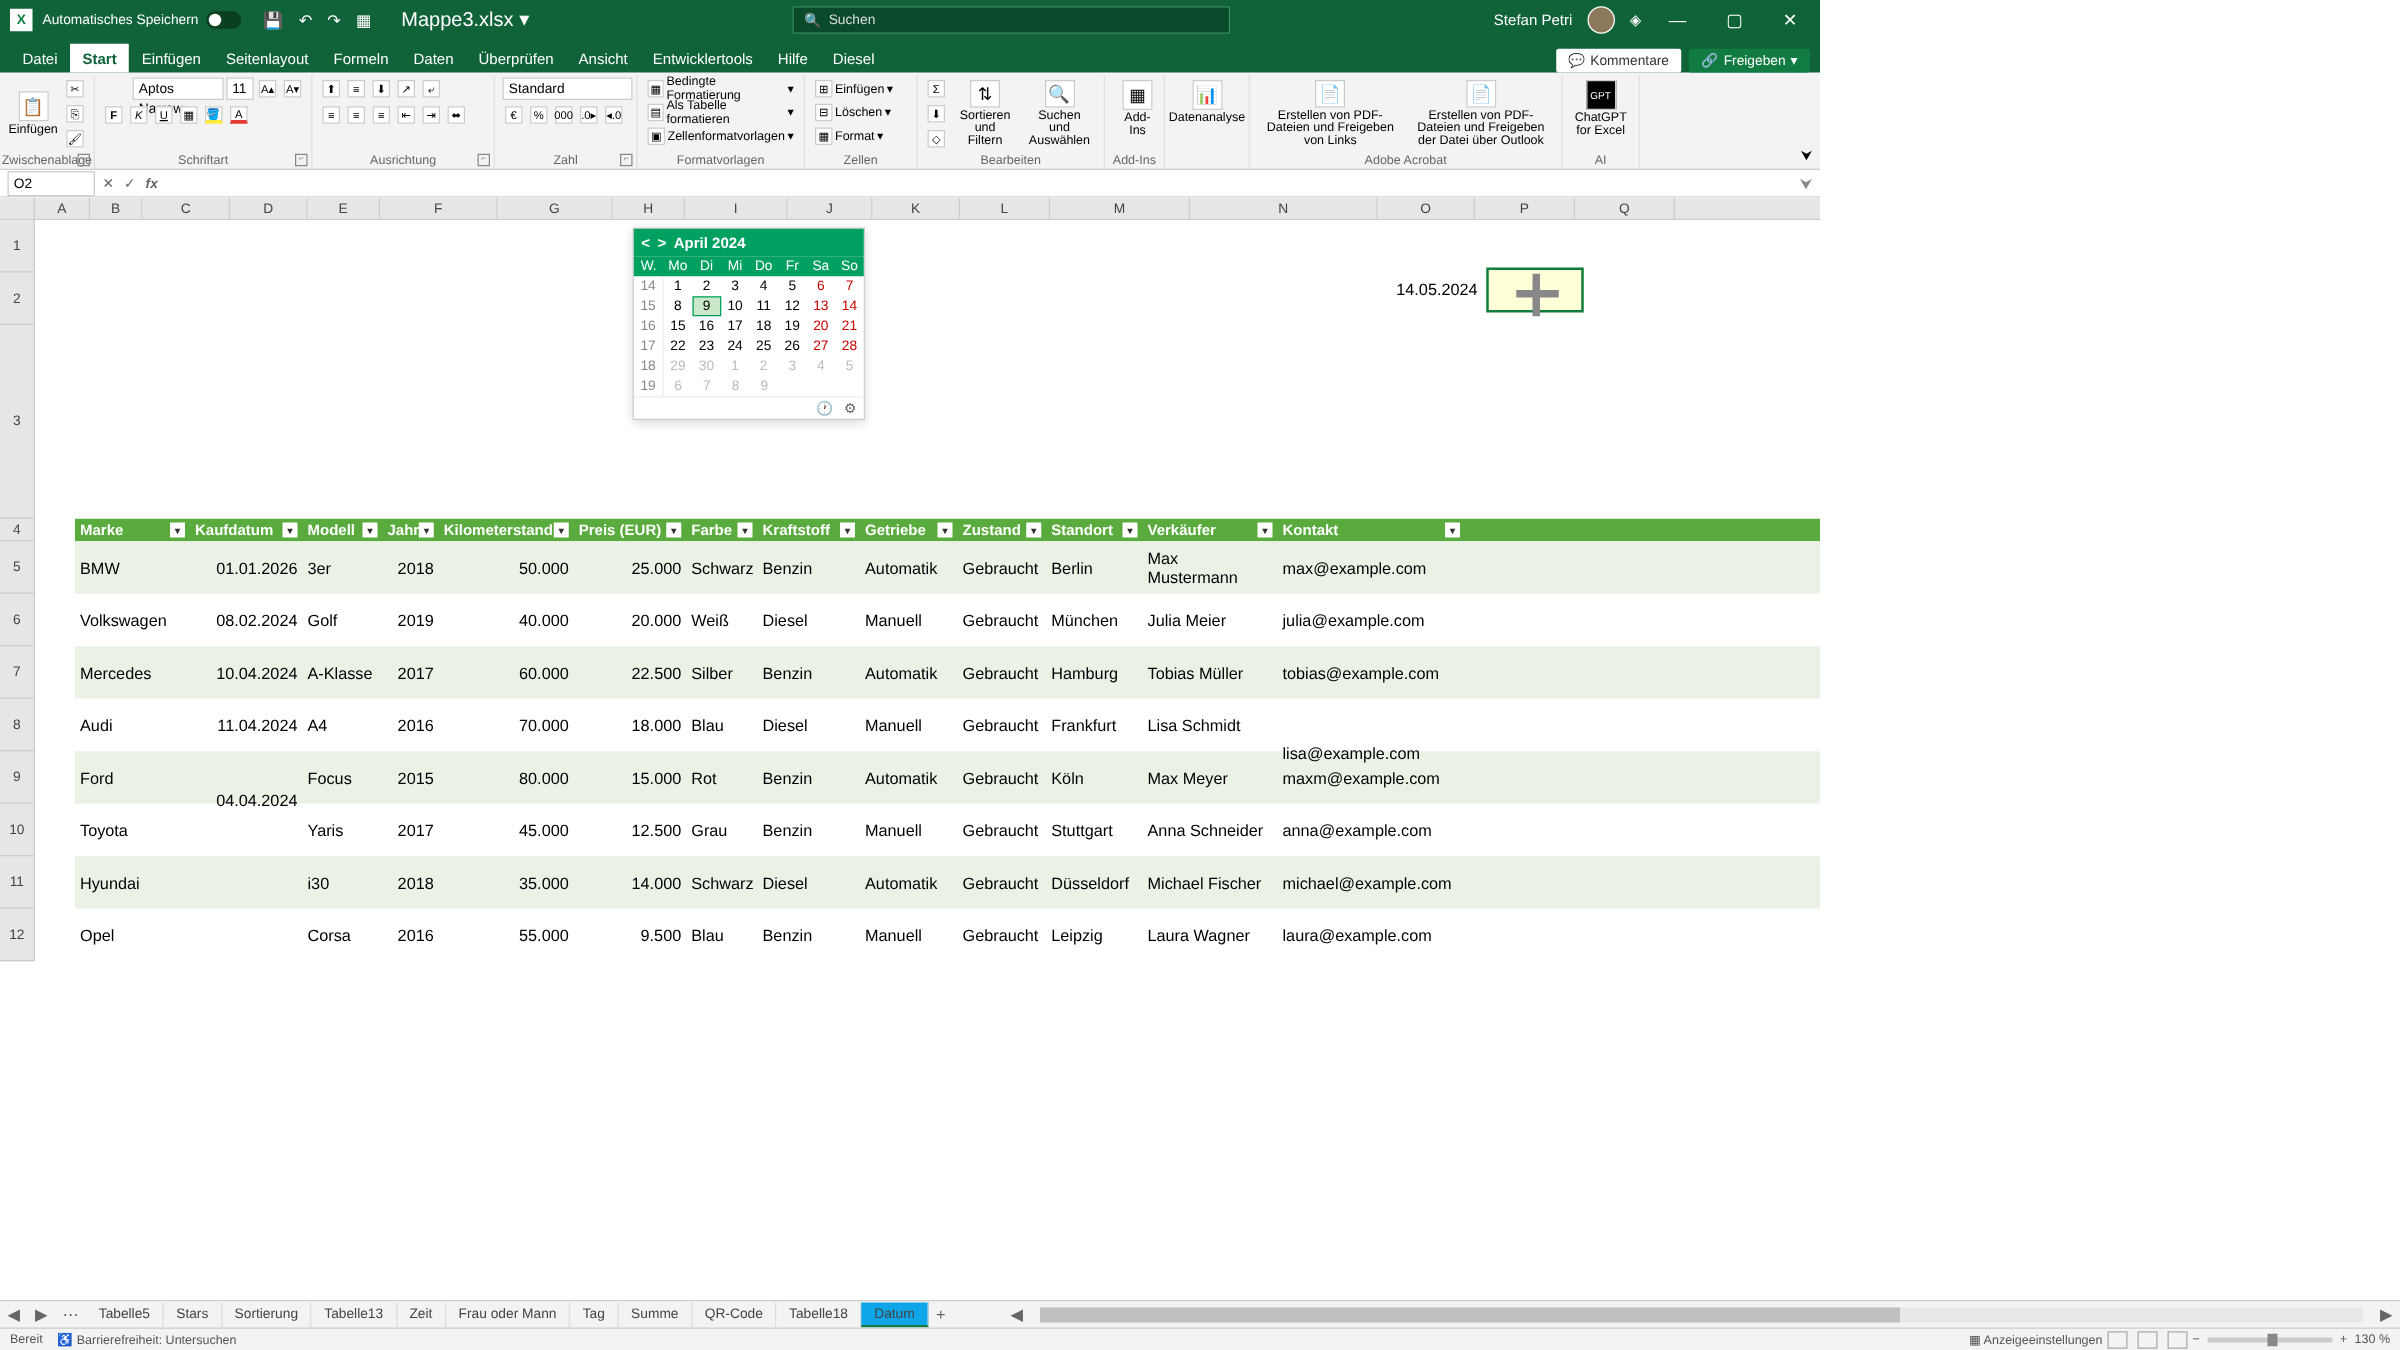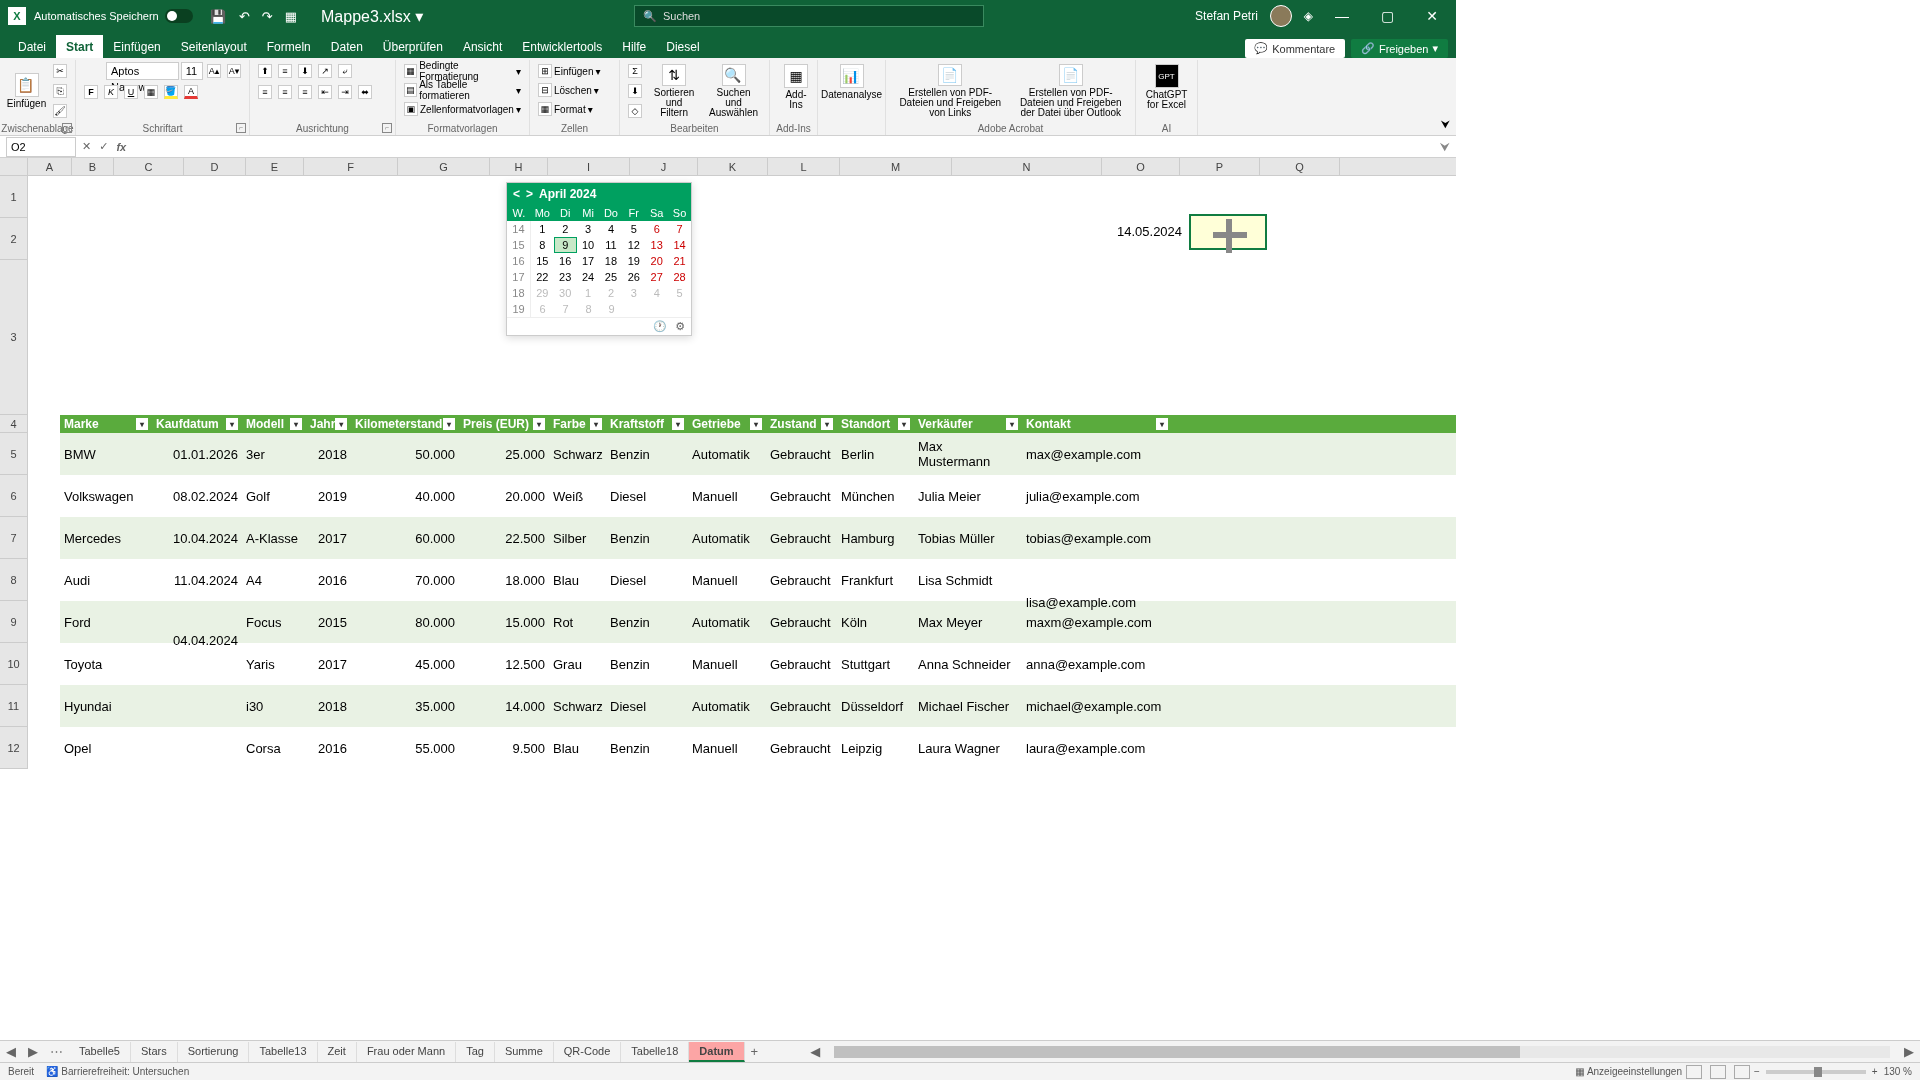--- a/index.html
+++ b/index.html
@@ -94,21 +94,21 @@
 .dt-h .filt { width: 12px; height: 12px; background: #fff; color: #333; font-size: 8px; display: flex; align-items: center; justify-content: center; }
 .dt-row { display: flex; height: 42px; align-items: center; }
 .dt-row.odd { background: #e9f2e4; }
 .dt-row.even { background: #fff; }
 .dt-c { padding: 0 4px; font-size: 13px; display: flex; align-items: center; height: 100%; }
 
 
 .sheet-bar { position: absolute; bottom: 18px; left: 0; right: 0; height: 22px; background: #f3f3f3; border-top: 1px solid #ccc; display: flex; align-items: center; }
 .sbtn { padding: 0 6px; color: #666; font-size: 13px; }
 .stab { padding: 3px 10px; font-size: 11px; color: #444; border-right: 1px solid #ddd; cursor: pointer; }
-.stab.active { background: #fca5a5; border-bottom: 2px solid #107c41; font-weight: 700; }
+.stab.active { background: #0ea5e9; border-bottom: 2px solid #107c41; font-weight: 400; }
 .scrollbar-h { flex: 1; margin: 0 8px; height: 12px; background: #e8e8e8; position: relative; }
 .scrollbar-h .thumb { position: absolute; left: 0; width: 65%; height: 100%; background: #c0c0c0; }
 
 
 .status-bar { position: absolute; bottom: 0; left: 0; right: 0; height: 18px; background: #f3f3f3; border-top: 1px solid #ccc; display: flex; align-items: center; padding: 0 8px; font-size: 10px; color: #555; }
 .status-bar .sspacer { flex: 1; }
 .status-bar .sicon { margin: 0 4px; width: 16px; height: 14px; border: 1px solid #aaa; }
 .status-bar .zoom-slider { width: 100px; height: 4px; background: #ccc; margin: 0 6px; position: relative; }
 .status-bar .zoom-slider::after { content: ""; position: absolute; width: 8px; height: 10px; background: #888; top: -3px; left: 48px; }
 </style>
@@ -255,20 +255,44 @@
           </div>
         <div class="mini-btn">
             <div class="mi">⇥</div>
           </div>
         <div class="mini-btn">
             <div class="mi">⬌</div>
           </div>
       </div>
     </div>
     <div class="group-label">Ausrichtung</div>
+    <div class="group-dlg">⌐</div>
+  </div>
+  <div class="ribbon-group" style="width:114px;">
+    <div class="rg-body" style="flex-direction:column; gap:3px;">
+      <span class="font-sel" style="width:104px;">Standard</span>
+      <div style="display:flex; gap:2px;">
+        <div class="mini-btn">
+            <div class="mi">€</div>
+          </div>
+        <div class="mini-btn">
+            <div class="mi">%</div>
+          </div>
+        <div class="mini-btn">
+            <div class="mi">000</div>
+          </div>
+        <div class="mini-btn">
+            <div class="mi">.0▸</div>
+          </div>
+        <div class="mini-btn">
+            <div class="mi">◂.0</div>
+          </div>
+      </div>
+    </div>
+    <div class="group-label">Zahl</div>
     <div class="group-dlg">⌐</div>
   </div>
   <div class="ribbon-group" style="width:134px;">
     <div class="rg-body" style="flex-direction:column; gap:1px;">
       <div class="mini-btn"><div class="mi">▦</div><span>Bedingte Formatierung</span> ▾</div>
       <div class="mini-btn"><div class="mi">▤</div><span>Als Tabelle formatieren</span> ▾</div>
       <div class="mini-btn"><div class="mi">▣</div><span>Zellenformatvorlagen</span> ▾</div>
     </div>
     <div class="group-label">Formatvorlagen</div>
   </div>

